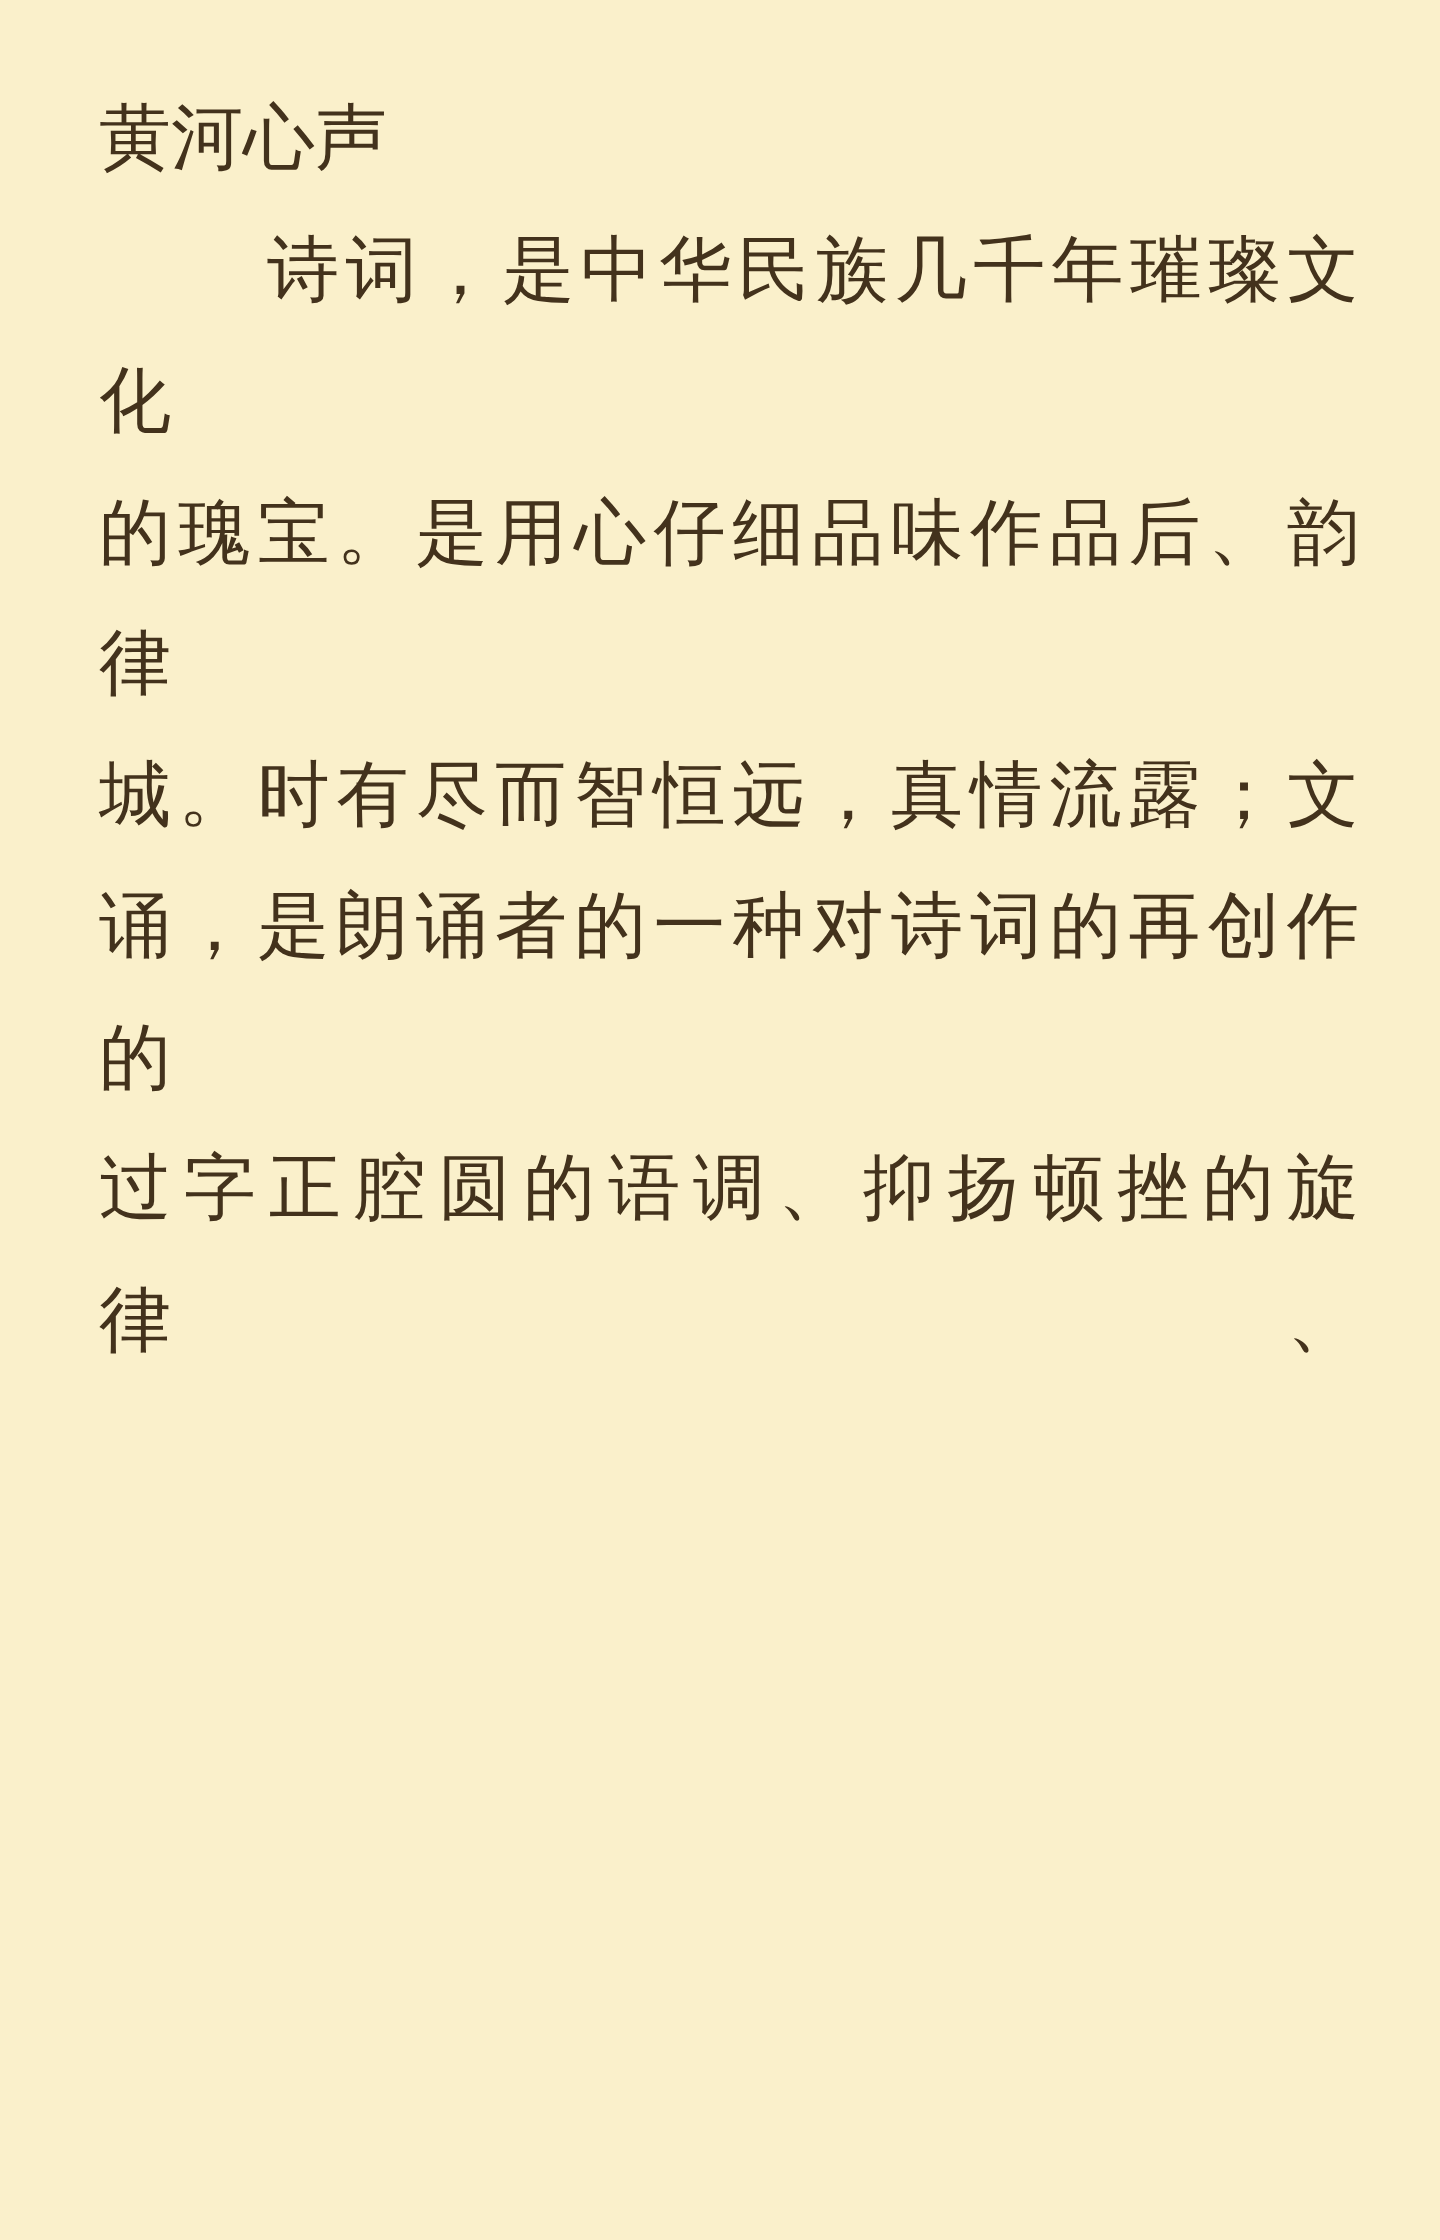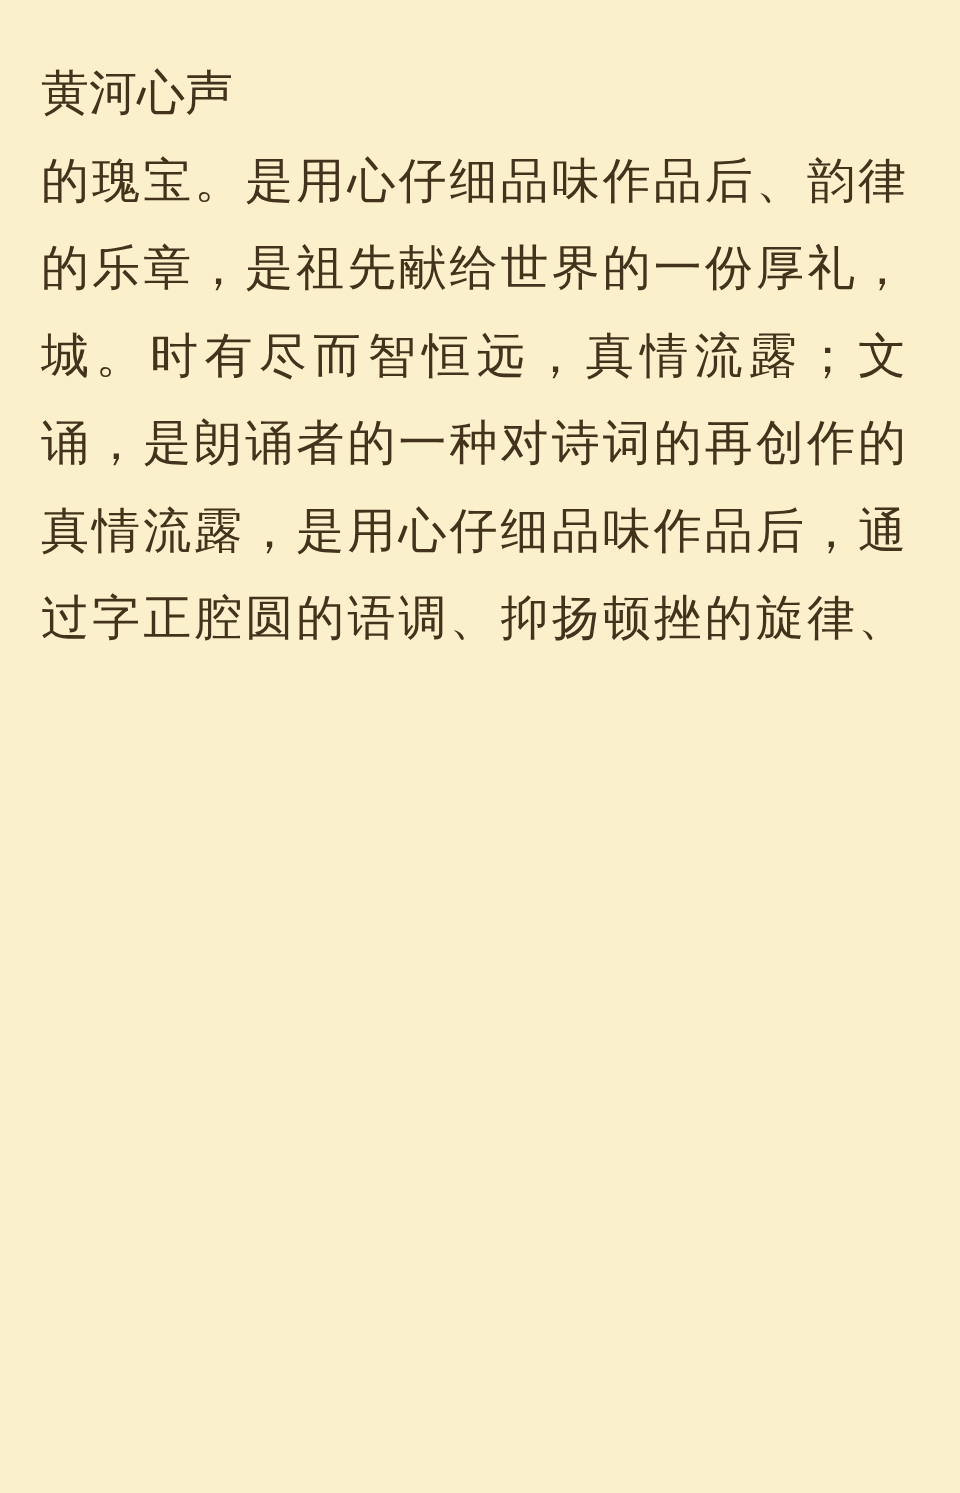--- a/index.html
+++ b/index.html
@@ -11,21 +11,21 @@
     height: 1493px;
     overflow: hidden;
     background: #faf0cb;
     color: #43321c;
     font-family: "DejaVu Sans", sans-serif;
   }
   .page {
     box-sizing: border-box;
     width: 960px;
     height: 1493px;
-    padding: 49px 52px 0 41px;
+    padding: 49px 52px 0 66px;
   }
   .doc-title {
     font-size: 48px;
     line-height: 87.5px;
     text-align: left;
     white-space: nowrap;
   }
   .body-line {
     font-size: 48px;
     line-height: 87.5px;
@@ -37,20 +37,19 @@
     text-indent: 112px;
   }
 </style>
 </head>
 <body style="background: rgb(250, 240, 203); color: rgb(67, 50, 28);">
 
 <div class="page">
 
   <div class="doc-title">黄河心声</div>
 
+  <div class="body-line first-line">诗词，是中华民族几千年璀璨文化</div>
   <div class="body-line">的瑰宝。是用心仔细品味作品后、韵律</div>
-  <div class="body-line">的乐章，是祖先献给世界的一份厚礼，</div>
   <div class="body-line">城。时有尽而智恒远，真情流露；文</div>
   <div class="body-line">诵，是朗诵者的一种对诗词的再创作的</div>
-  <div class="body-line">真情流露，是用心仔细品味作品后，通</div>
   <div class="body-line">过字正腔圆的语调、抑扬顿挫的旋律、</div>
 
 </div>
 
 </body></html>

